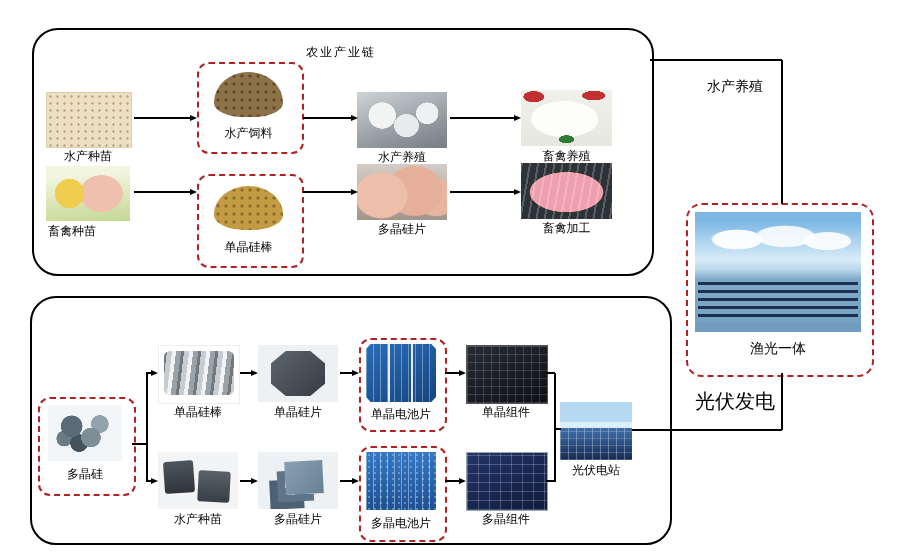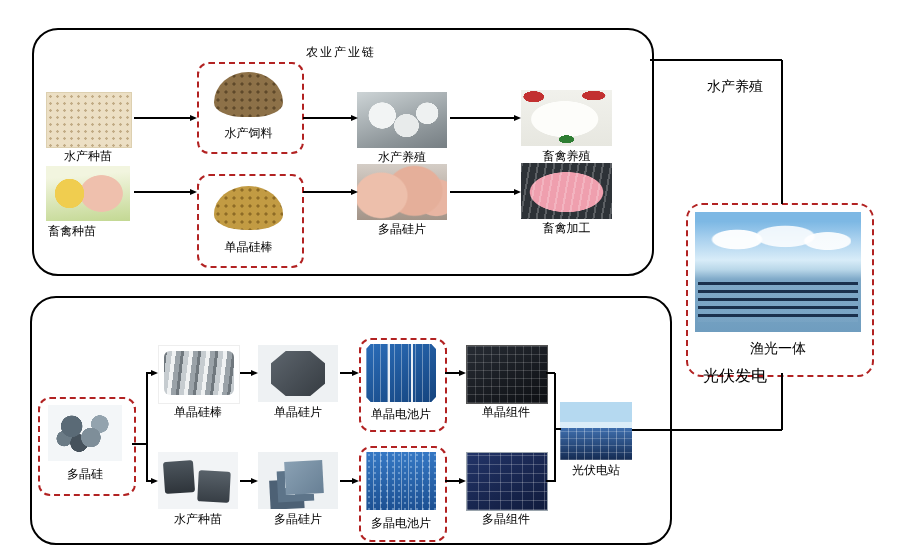--- a/index.html
+++ b/index.html
@@ -197,15 +197,15 @@
   <div class="dashedbox" style="left:686px;top:203px;width:184px;height:170px;border-radius:16px"></div>
   <div class="ph ph-fishery" style="left:695px;top:212px;width:166px;height:120px"></div>
   <div class="lbl lbl-md" style="left:686px;top:340px;width:184px">渔光一体</div>
 
   <div class="hline" style="left:650px;top:59px;width:132px"></div>
   <div class="vline" style="left:781px;top:60px;height:144px"></div>
   <div class="lbl lbl-md" style="left:695px;top:78px;width:80px;font-size:14px">水产养殖</div>
 
   <div class="hline" style="left:632px;top:429px;width:150px"></div>
   <div class="vline" style="left:781px;top:373px;height:57px"></div>
-  <div class="lbl lbl-md" style="left:695px;top:366px;width:80px;font-size:16px">光伏发电</div>
+  <div class="lbl lbl-md" style="left:695px;top:389px;width:80px;font-size:20px">光伏发电</div>
 
 </div>
 
 </body></html>

